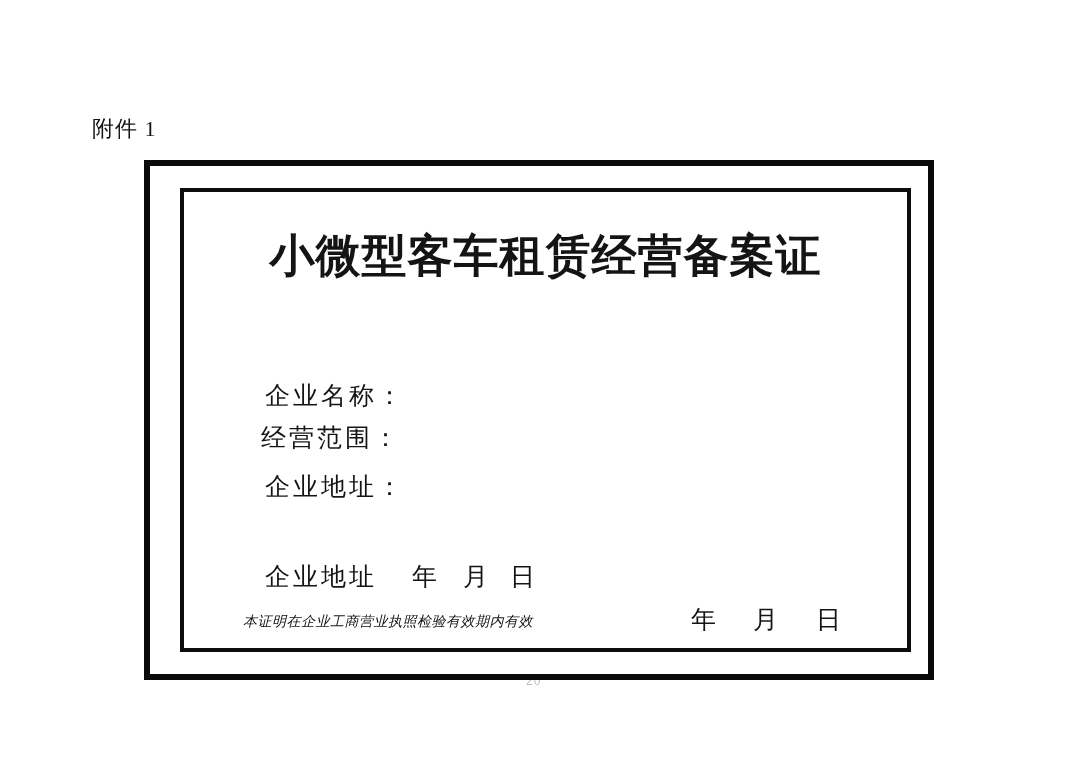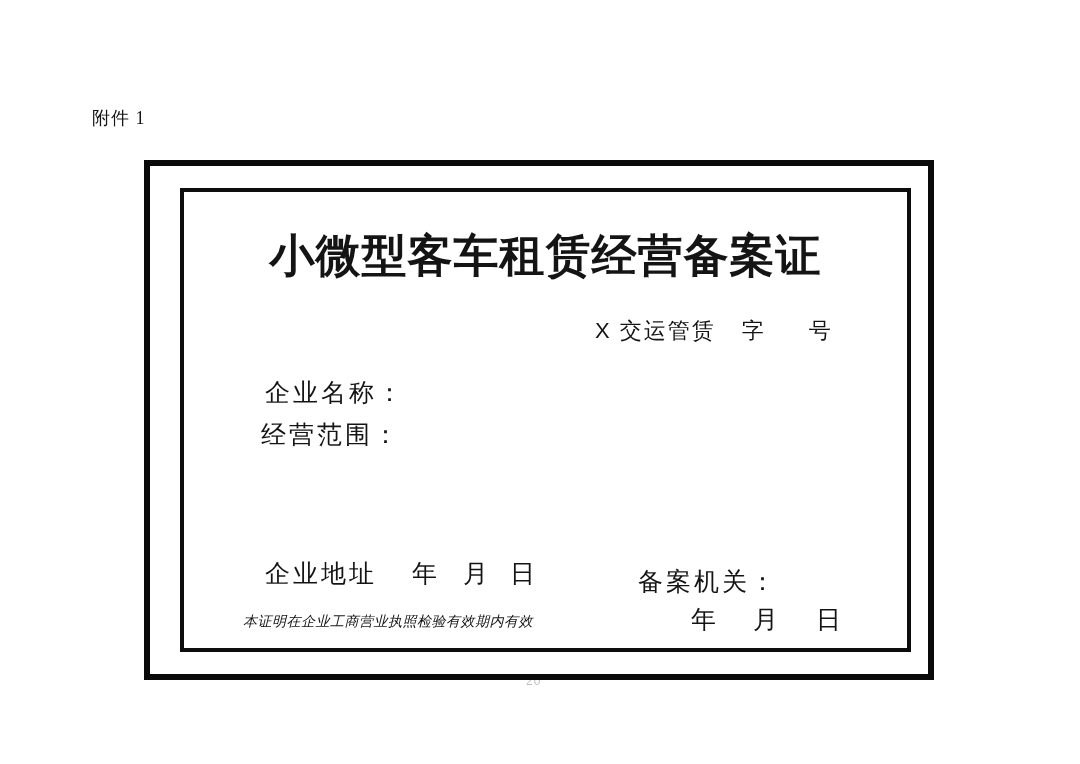--- a/index.html
+++ b/index.html
@@ -5,23 +5,23 @@
   html,body{margin:0;padding:0;background:#fff;}
   .page{
     position:relative;
     width:1080px;height:764px;
     background:#ffffff;
     color:#141414;
     font-family:"Liberation Sans","DejaVu Sans",sans-serif;
     overflow:hidden;
   }
   .attachment-label{
-    position:absolute;left:92px;top:109px;
+    position:absolute;left:92px;top:117px;
     font-family:"Liberation Serif","DejaVu Serif",serif;
-    font-size:18px;letter-spacing:1px;line-height:1.1;
+    font-size:22px;letter-spacing:1px;line-height:1.1;
   }
   .page-number-artifact{
     position:absolute;left:526px;top:674px;
     font-size:12px;color:#8a8a8a;opacity:.55;letter-spacing:1px;
   }
   .outer-box{
     position:absolute;left:144px;top:160px;
     width:790px;height:520px;
     border:6px solid #0a0a0a;
     box-sizing:border-box;background:#ffffff;
@@ -40,21 +40,21 @@
     white-space:nowrap;
   }
   .serial-line{
     position:absolute;left:411px;top:127px;
     font-size:22px;letter-spacing:2px;line-height:1.1;white-space:nowrap;
   }
   .serial-line .char-zi{margin-left:26px;}
   .serial-line .char-hao{margin-left:43px;}
   .field{
     position:absolute;
-    font-size:25px;letter-spacing:3px;line-height:1.15;white-space:nowrap;font-family:Liberation Mono, monospace;
+    font-size:25px;letter-spacing:3px;line-height:1.15;white-space:nowrap;
   }
   .field-company-name{left:81px;top:189px;}
   .field-business-scope{left:77px;top:231px;}
   .field-company-address{left:81px;top:280px;}
   .field-branch-address{left:82px;top:324px;}
   .field-valid-until{left:81px;top:370px;}
   .field-valid-until .yu-year{margin-left:35px;}
   .field-valid-until .yu-month{margin-left:23px;}
   .field-valid-until .yu-day{margin-left:19px;}
   .field-filing-authority{left:454px;top:378px;}
@@ -76,35 +76,32 @@
 
   <div class="attachment-label">附件 1</div>
 
   <div class="page-number-artifact">20</div>
 
   <div class="outer-box">
     <div class="inner-box">
 
       <h1 class="cert-title">小微型客车租赁经营备案证</h1>
 
-      <div class="serial-line">
-        <span>X 交运管赁</span><span class="char-zi">字</span><span class="char-hao">号</span>
-      </div>
 
       <div class="field field-company-name">企业名称：</div>
 
       <div class="field field-business-scope">经营范围：</div>
 
+      <div class="field field-company-address">企业地址：</div>
 
 
       <div class="field field-valid-until">
         <span>企业地址</span><span class="yu-year">年</span><span class="yu-month">月</span><span class="yu-day">日</span>
       </div>
 
-      <div class="field field-filing-authority">备案机关：</div>
 
       <div class="authority-date-line">
         <span>年</span><span class="ad-month">月</span><span class="ad-day">日</span>
       </div>
 
       <div class="footnote">本证明在企业工商营业执照检验有效期内有效</div>
 
     </div>
   </div>
 

